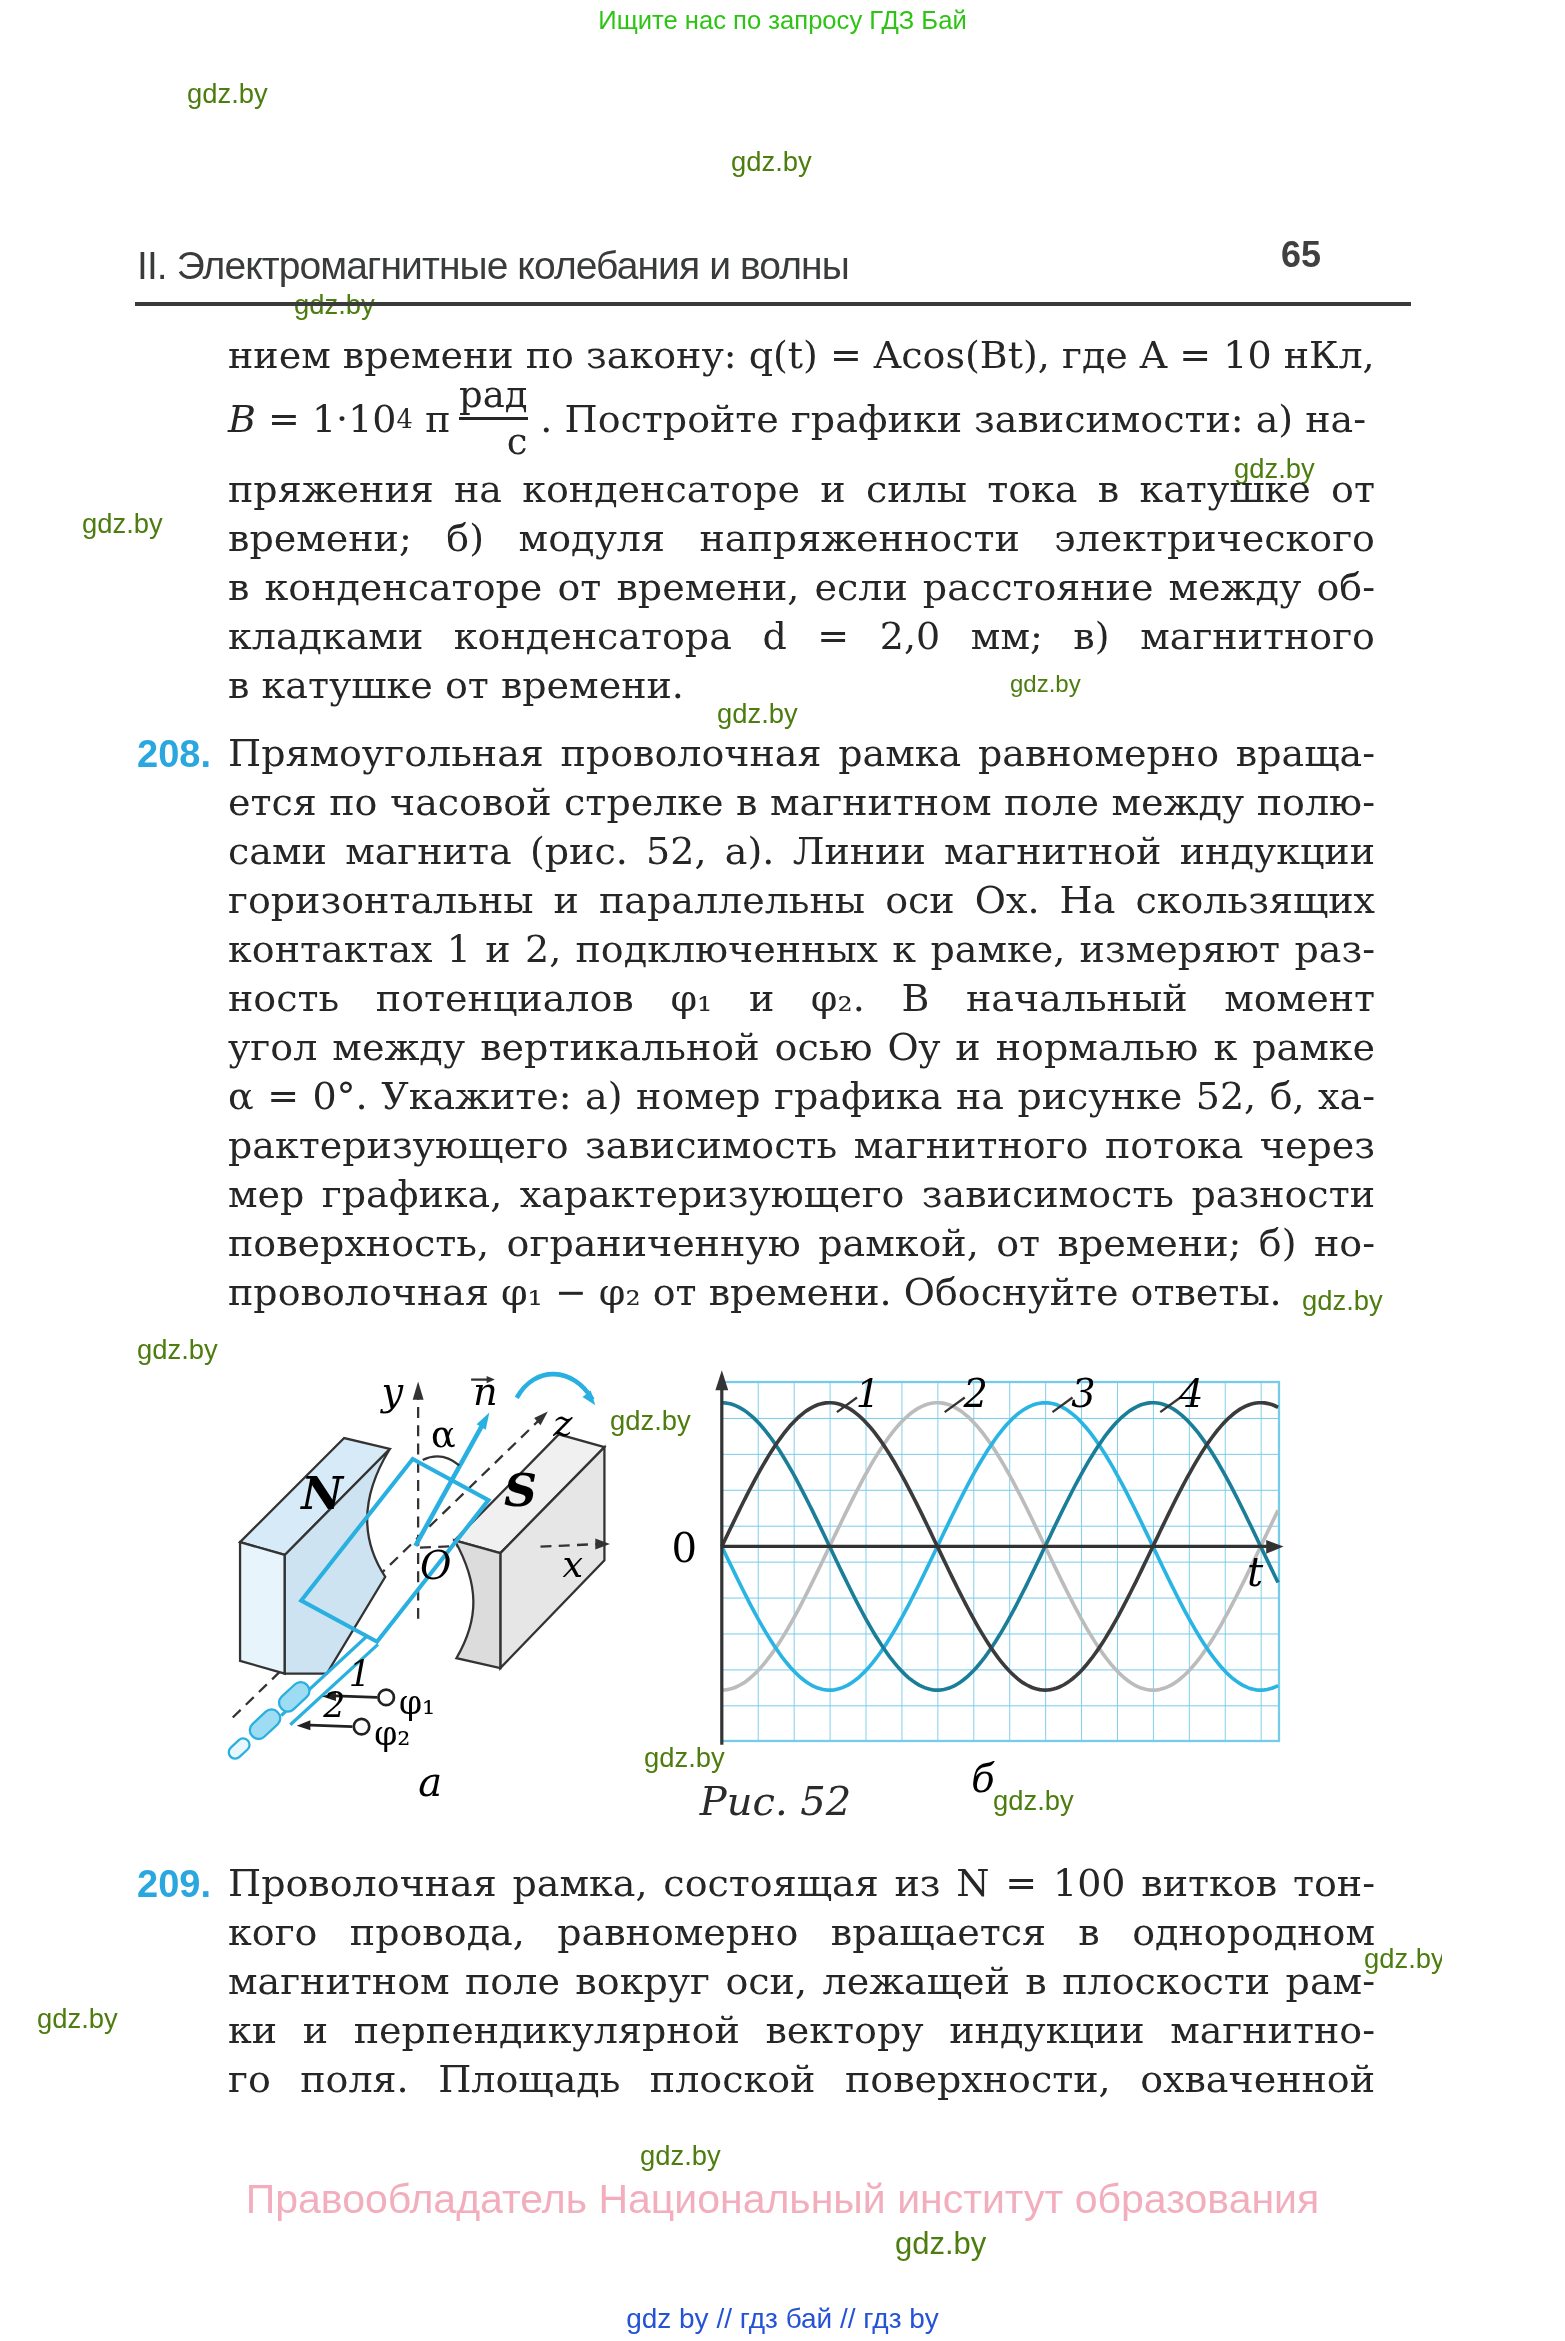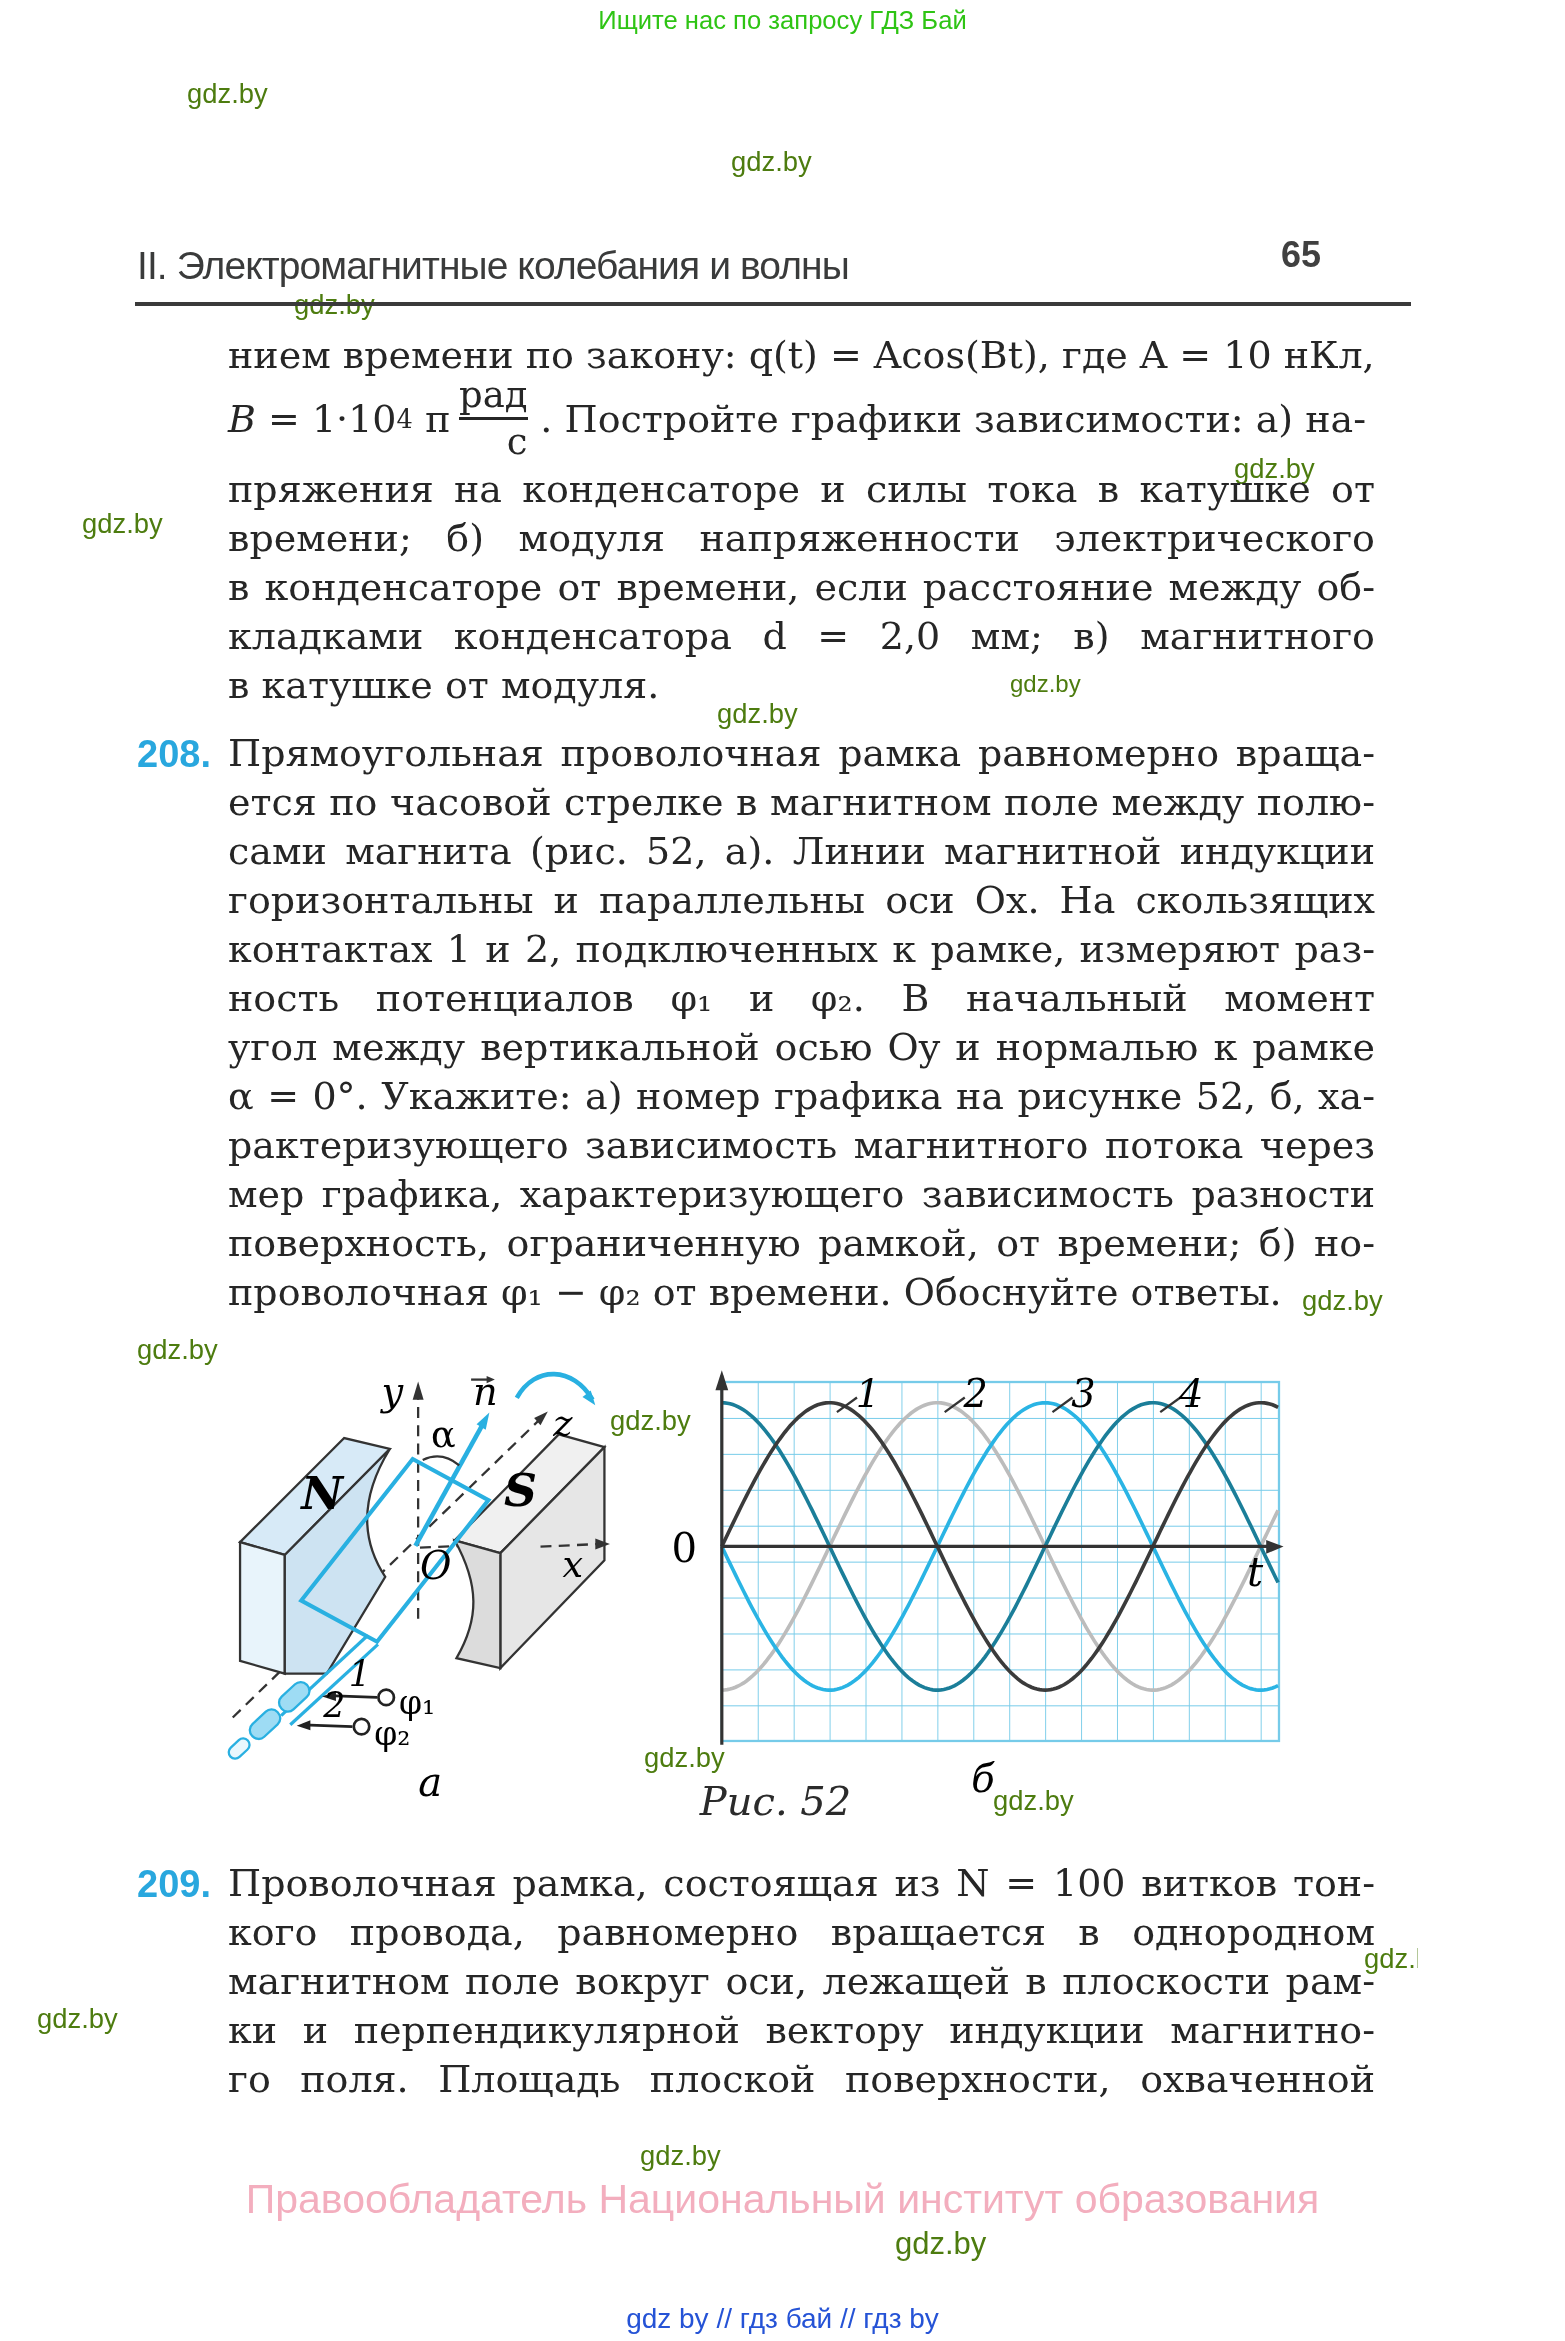--- a/index.html
+++ b/index.html
@@ -1,17 +1,17 @@
 <!DOCTYPE html>
 <html style="font-size:14.6px"><head>
 <meta charset="utf-8">
 <style>
   html,body{margin:0;padding:0;background:#ffffff;}
   #page{position:relative;width:1418px;height:2342px;background:#ffffff;overflow:hidden;
-        font-family:"DejaVu Serif",serif;color:#262626;}
+        font-family:"DejaVu Serif",serif;color:#262626;padding-left:24px;}
   .abs{position:absolute;}
   .sans{font-family:"Liberation Sans",sans-serif;}
   .wm{position:absolute;font-family:"Liberation Sans",sans-serif;font-size:27.4px;color:#4d7c0f;white-space:nowrap;}
   .wm.small{font-size:24px;}
   .wm.big{font-size:31px;}
   #banner{top:5.5px;left:0;width:1565px;text-align:center;font-size:25.6px;color:#2ec414;}
   #hdr-title{left:137px;top:244px;font-size:39px;color:#3a3b3b;letter-spacing:-0.9px;white-space:nowrap;}
   #hdr-num{left:1281px;top:234px;font-size:36px;font-weight:bold;color:#404040;}
   #hdr-rule{left:135px;top:302px;width:1276px;height:3.7px;background:#3a3a3a;}
   .pnum{position:absolute;font-family:"Liberation Sans",sans-serif;font-weight:bold;
@@ -83,21 +83,21 @@
         <span>с</span>
       </span>
       <span id="f-rest">. Постройте графики зависимости: а) на-</span>
   </div>
 
   <div class="body-text jlast" style="top:465px;">
       <div class="tl">пряжения на конденсаторе и силы тока в катушке от</div>
       <div class="tl">времени; б) модуля напряженности электрического поля</div>
       <div class="tl">в конденсаторе от времени, если расстояние между об-</div>
       <div class="tl">кладками конденсатора d = 2,0 мм; в) магнитного потока</div>
-      <div class="tl">в катушке от модуля.</div>
+      <div class="tl">в катушке от времени.</div>
     </div>
 
   <div class="pnum" style="left:137px;top:733px;">208.</div>
   <div class="body-text jlast" style="top:729px;">
       <div class="tl">Прямоугольная проволочная рамка равномерно враща-</div>
       <div class="tl">ется по часовой стрелке в магнитном поле между полю-</div>
       <div class="tl">сами магнита (рис. 52, а). Линии магнитной индукции</div>
       <div class="tl">горизонтальны и параллельны оси Ox. На скользящих</div>
       <div class="tl">контактах 1 и 2, подключенных к рамке, измеряют раз-</div>
       <div class="tl">ность потенциалов φ₁ и φ₂. В начальный момент времени</div>

